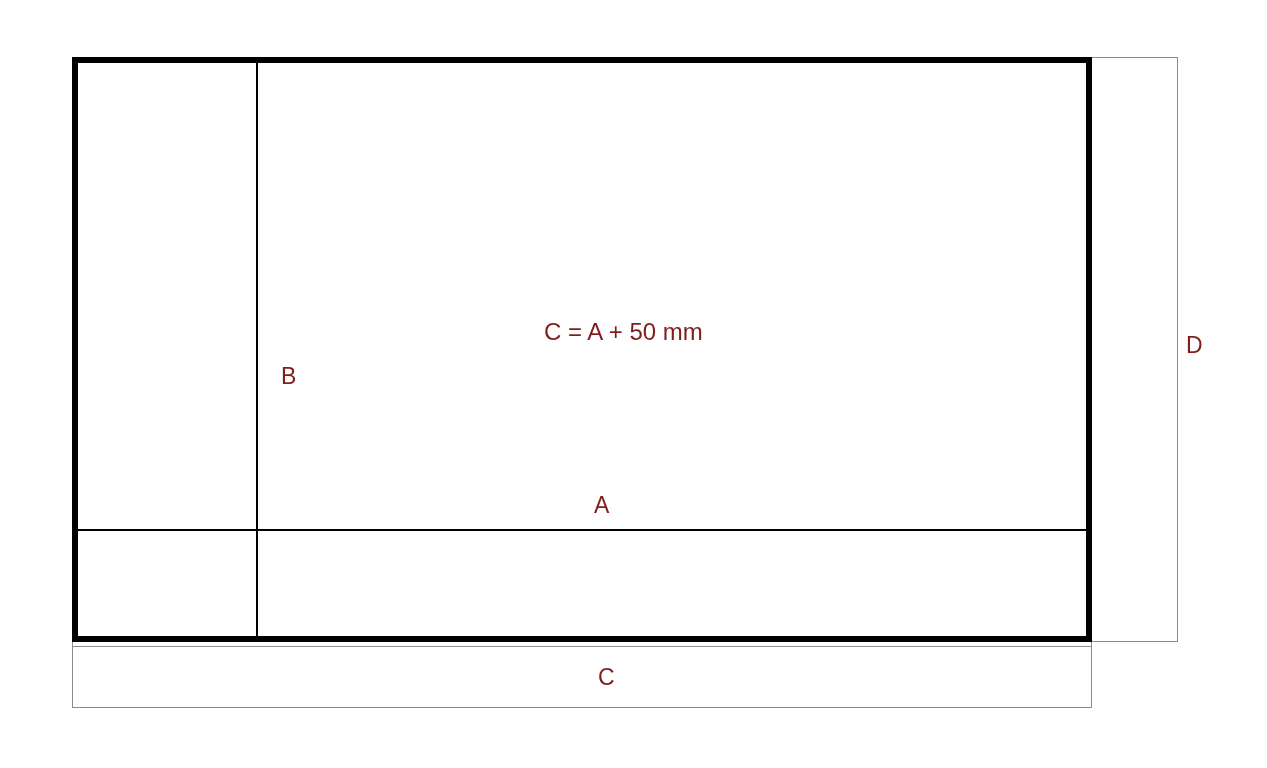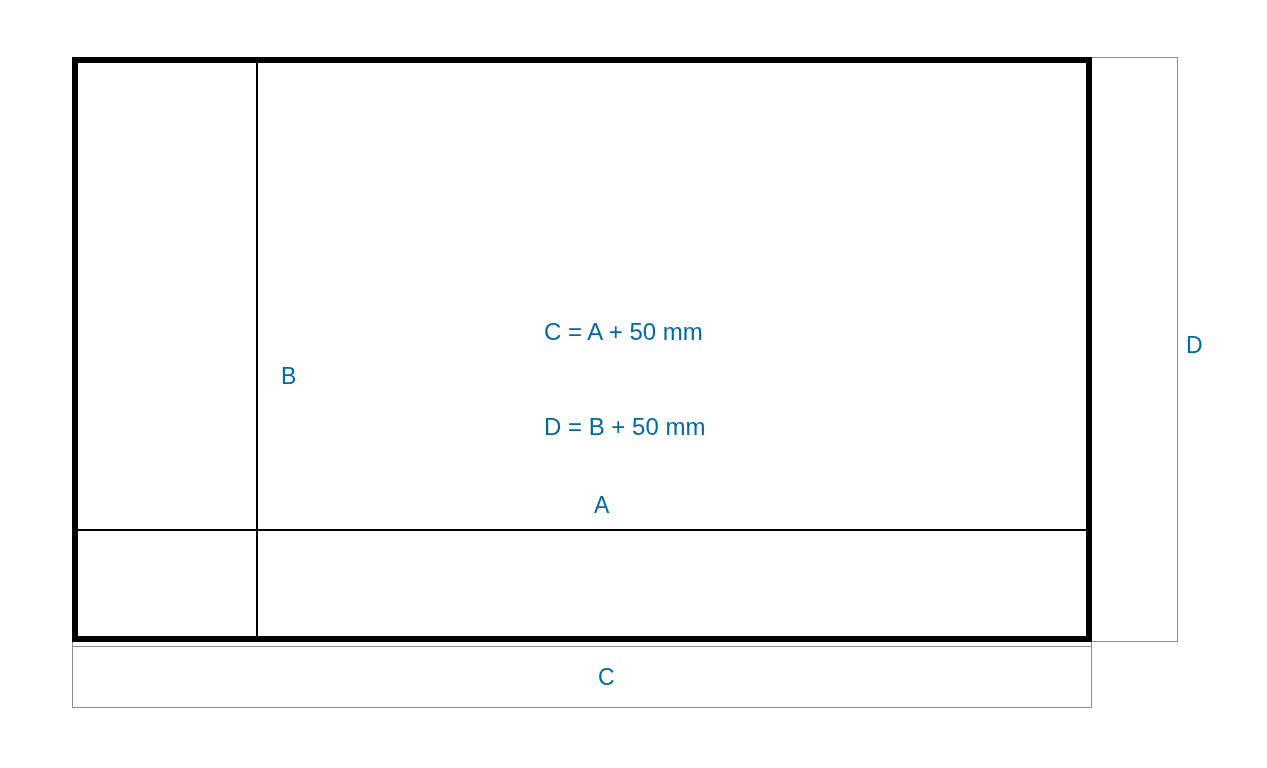--- a/index.html
+++ b/index.html
@@ -69,21 +69,21 @@
   .ext-left-bottom  { left: 72px;   top: 642px; height: 66px; }
   .ext-right-bottom { left: 1091px; top: 642px; height: 66px; }
   .dim-h-bottom     { left: 72px;   top: 707px; width: 1020px; }
   .dim-h-bottom2    { left: 72px;   top: 646px; width: 1020px; }
 
   
   .label {
     position: absolute;
     font-size: 23px;
     line-height: 1.32;
-    color: #0369a1;
+    color: #7f1d1d;
     white-space: pre;
   }
   .label-formula {
     left: 544px;
     top: 253px;
     font-size: 24px;
   }
   .label-formula div { white-space: pre; }
 
   .label-b { left: 281px; top: 361px; }
@@ -105,21 +105,20 @@
   <div class="dim-line h ext-bot-right"></div>
   <div class="dim-line v dim-v-right"></div>
 
   <div class="dim-line v ext-left-bottom"></div>
   <div class="dim-line v ext-right-bottom"></div>
   <div class="dim-line h dim-h-bottom2"></div>
   <div class="dim-line h dim-h-bottom"></div>
 
   <div class="label label-formula">
     <div>C = A + 50 mm</div>
-    <div>D = B + 50 mm</div>
   </div>
 
   <div class="label label-b">B</div>
   <div class="label label-a">A</div>
   <div class="label label-c">C</div>
   <div class="label label-d">D</div>
 
 </div>
 
 </body></html>

